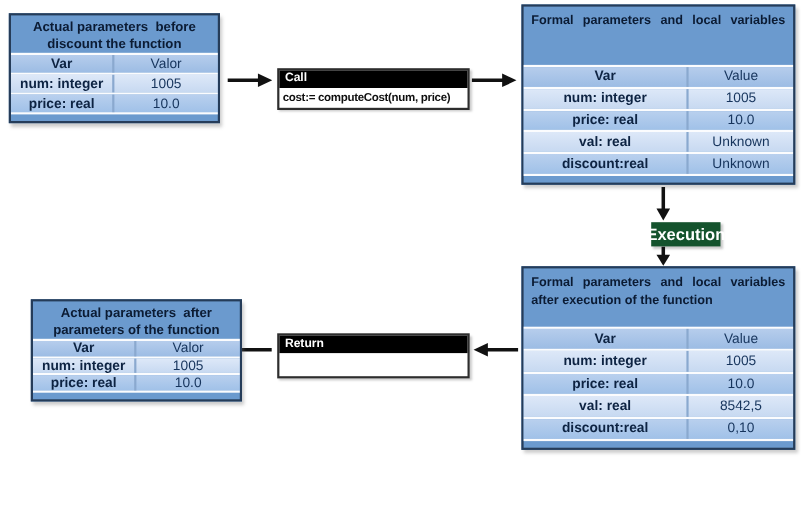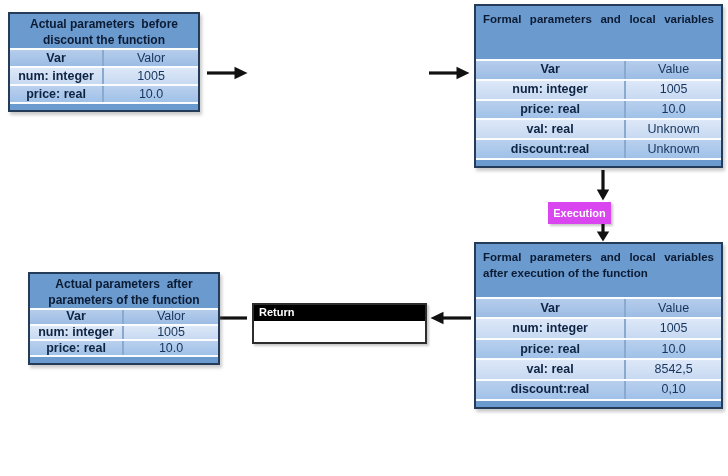--- a/index.html
+++ b/index.html
@@ -36,22 +36,22 @@
   .row.med  {background:linear-gradient(#b9d0ee,#a0c1e8);}
   
   .bbox{
     position:absolute;border:2px solid #2d2d2d;background:#ffffff;box-sizing:border-box;
     box-shadow:2px 2px 2px rgba(120,120,120,.4);
   }
   .bhdr{background:#000;color:#fff;font-weight:bold;font-size:11px;line-height:13px;padding:1px 5px 2px;}
   .bbody{font-weight:bold;font-size:10.5px;letter-spacing:-0.3px;color:#101010;
          padding:2px 3px;line-height:14px;min-height:14px;}
   #execution-box{
-    position:absolute;left:548px;top:202px;width:63px;height:22px;background:#d946ef;
-    color:#fff;font-weight:bold;font-size:11px;display:flex;align-items:center;
+    position:absolute;left:592px;top:202px;width:63px;height:22px;background:#14532d;
+    color:#fff;font-weight:bold;font-size:15px;display:flex;align-items:center;
     justify-content:center;box-shadow:2px 2px 2px rgba(120,120,120,.4);
   }
   
   .arrow{position:absolute;}
   .arrow svg{display:block;}
   
   #t-actual-before{left:8px;  top:12px;  width:192px;height:100px;}
   #t-formal-before{left:474px;top:4px;   width:249px;height:164px;}
   #t-formal-after {left:474px;top:242px; width:249px;height:167px;}
   #t-actual-after {left:8px;  top:272px; width:192px;height:93px;margin-left:20px;}
@@ -91,20 +91,24 @@
     </div>
   </div>
 
   <div class="arrow" id="arrow-r1">
     <svg width="42" height="14" viewBox="0 0 42 14">
         <line x1="1" y1="7" x2="30" y2="7" stroke="#111" stroke-width="3.2"></line>
         <polygon points="28.5,0.8 41.5,7 28.5,13.2" fill="#111"></polygon>
       </svg>
   </div>
 
+  <div class="bbox" id="call-box">
+    <div class="bhdr">Call</div>
+    <div class="bbody">cost:= computeCost(num, price)</div>
+  </div>
 
   <div class="arrow" id="arrow-r2">
     <svg width="42" height="14" viewBox="0 0 42 14">
         <line x1="1" y1="7" x2="30" y2="7" stroke="#111" stroke-width="3.2"></line>
         <polygon points="28.5,0.8 41.5,7 28.5,13.2" fill="#111"></polygon>
       </svg>
   </div>
 
   <div class="tbl tbl-right" id="t-formal-before">
     <div class="ttl">

